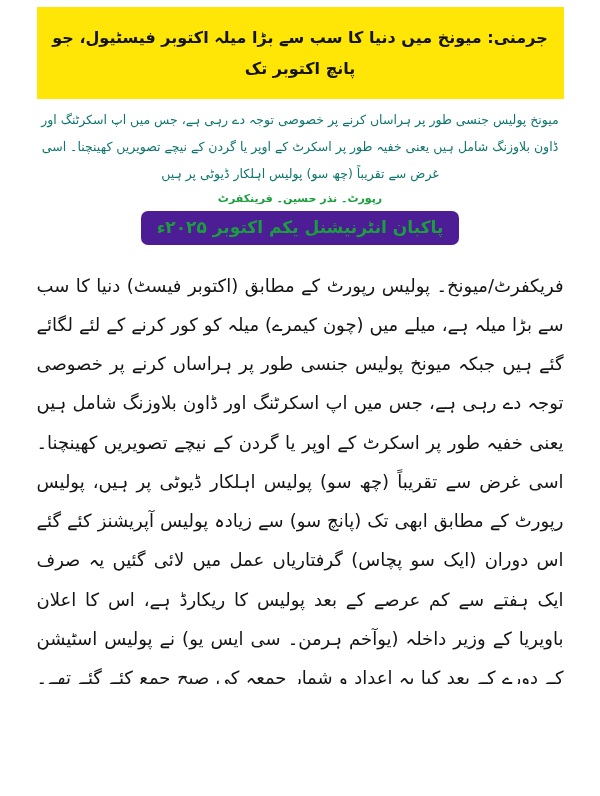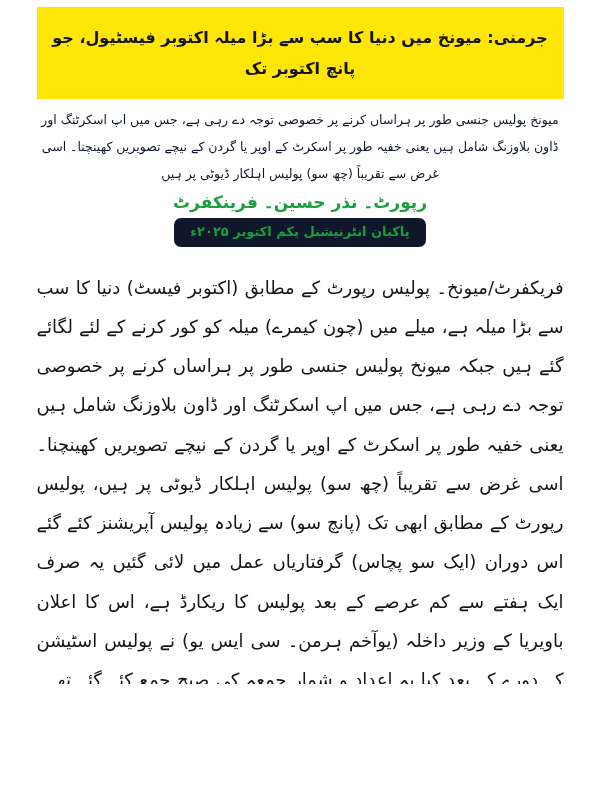--- a/index.html
+++ b/index.html
@@ -4,25 +4,25 @@
 <style>
   html,body{margin:0;padding:0;background:#fff;}
   .page{position:relative;width:600px;height:684px;background:#ffffff;overflow:hidden;
         font-family:"DejaVu Sans",sans-serif;}
   .col{width:527px;margin:0 auto;}
   
   .headline{margin-top:7px;min-height:92px;background:#ffe606;display:flex;flex-direction:column;
             justify-content:center;align-items:center;padding:4px 6px;box-sizing:border-box;}
   .h-line{direction:rtl;text-align:center;color:#141414;font-weight:bold;font-size:16px;line-height:1.95;width:100%;}
   
-  .subtitle{margin-top:8px;direction:rtl;text-align:center;color:#0f172a;font-size:12.5px;line-height:2.15;}
-  
-  .byline{margin-top:4px;direction:rtl;text-align:center;color:#1b9e3e;font-size:17px;font-weight:bold;}
+  .subtitle{margin-top:8px;direction:rtl;text-align:center;color:#0f766e;font-size:12.5px;line-height:2.15;}
+  
+  .byline{margin-top:4px;direction:rtl;text-align:center;color:#1b9e3e;font-size:11px;font-weight:bold;}
   .badge-row{margin-top:6px;text-align:center;}
-  .badge{display:inline-block;direction:rtl;background:#0f172a;color:#1b9e3e;font-size:13px;font-weight:bold;
+  .badge{display:inline-block;direction:rtl;background:#4c1d95;color:#1b9e3e;font-size:17px;font-weight:bold;
          padding:6px 16px 8px;border-radius:7px;}
   
   .body-text{margin-top:21px;direction:rtl;text-align:justify;text-align-last:left;color:#151515;
              font-size:18px;line-height:2.18;}
   
   .collage{position:relative;width:527px;height:289px;margin:17px auto 0;background:#375f33;}
   .ph{position:absolute;overflow:hidden;background:#222;}
   .ph svg{display:block;width:100%;height:100%;}
   .ph-aerial{left:7px;top:7px;width:216px;height:131px;}
   .ph-women{left:7px;top:144px;width:216px;height:138px;}

